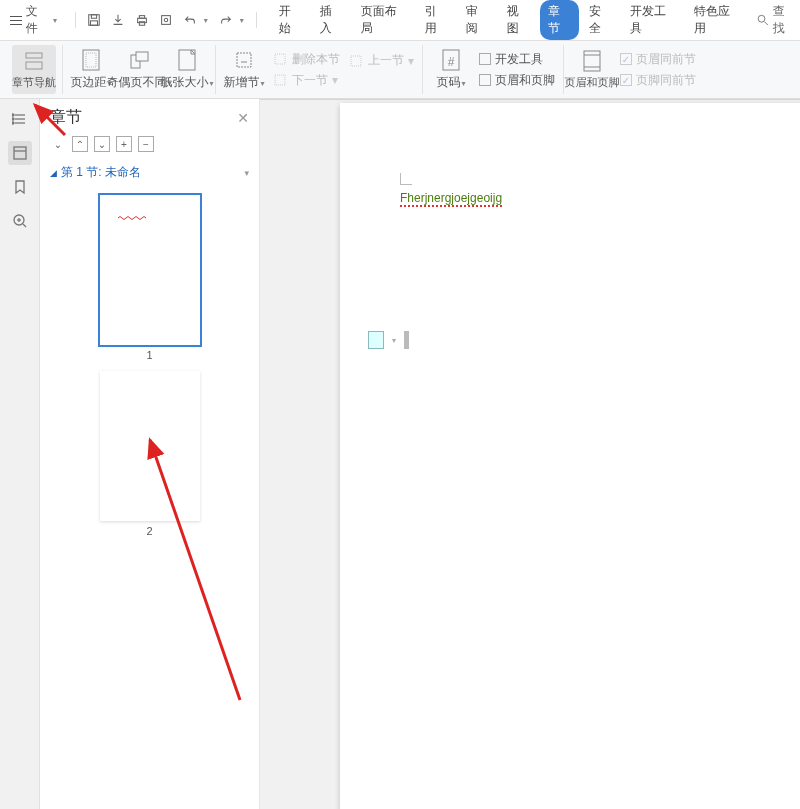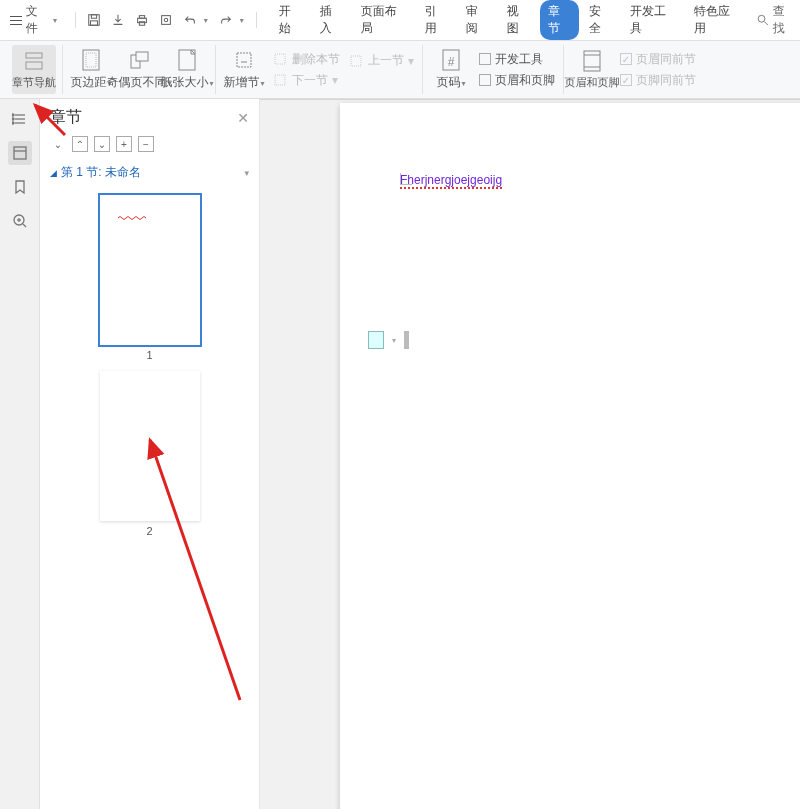--- a/index.html
+++ b/index.html
@@ -62,21 +62,21 @@
 .thumb.sel{outline:2px solid #3b82d6}
 .thumb-num{margin-top:4px;font-size:11px;color:#555}
 .thumb-squiggle{position:absolute;top:20px;left:18px;width:30px;height:5px}
 .thumb-squiggle path{stroke:#d33;fill:none}
 
 
 .doc-area{flex:1;background:#f1f1f1;position:relative;overflow:hidden}
 .page{position:absolute;background:#fff;box-shadow:0 2px 6px rgba(0,0,0,.2);left:80px}
 .page1{top:4px;width:640px;height:900px}
 .page-corner{position:absolute;left:60px;top:70px;width:12px;height:12px;border-left:1px solid #bbb;border-bottom:1px solid #bbb}
-.page-text{position:absolute;left:60px;top:70px;font-size:12px;color:#6d28d9}
+.page-text{position:absolute;left:60px;top:88px;font-size:12px;color:#4d7c0f}
 .squig{border-bottom:2px dotted #d33}
 .toolbar-float{position:absolute;left:108px;top:232px;display:flex;gap:8px;align-items:center}
 .tf-doc{width:16px;height:18px;border:1px solid #8bb;background:#dff;position:relative}
 .tf-caret{font-size:8px;color:#aaa}
 .tf-bar{width:5px;height:18px;background:#bbb}
 
 
 .content-hr{position:absolute;top:0;left:0;right:0;height:1px;background:#d5d5d5}
 
 

